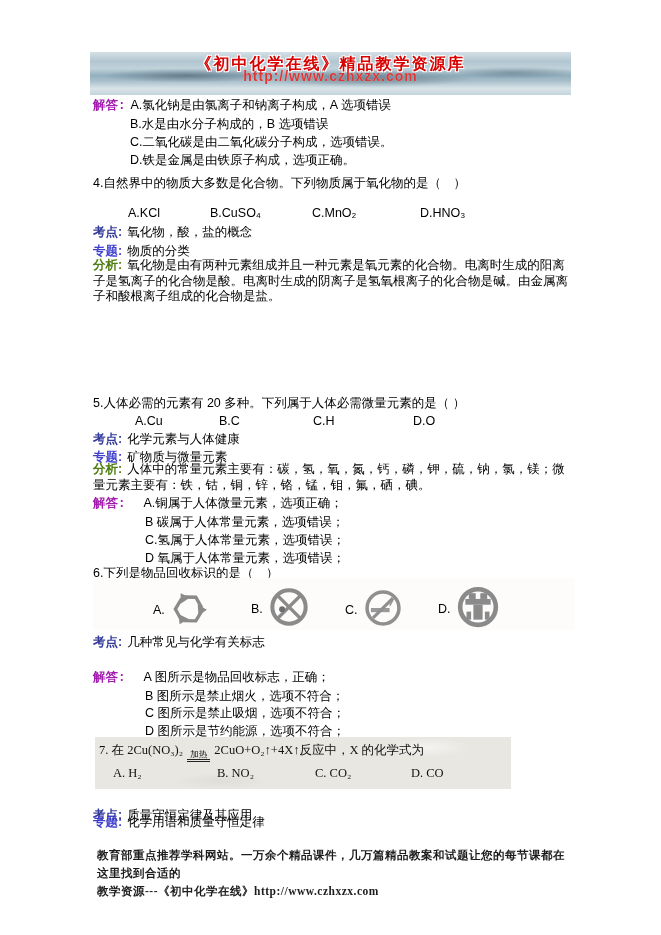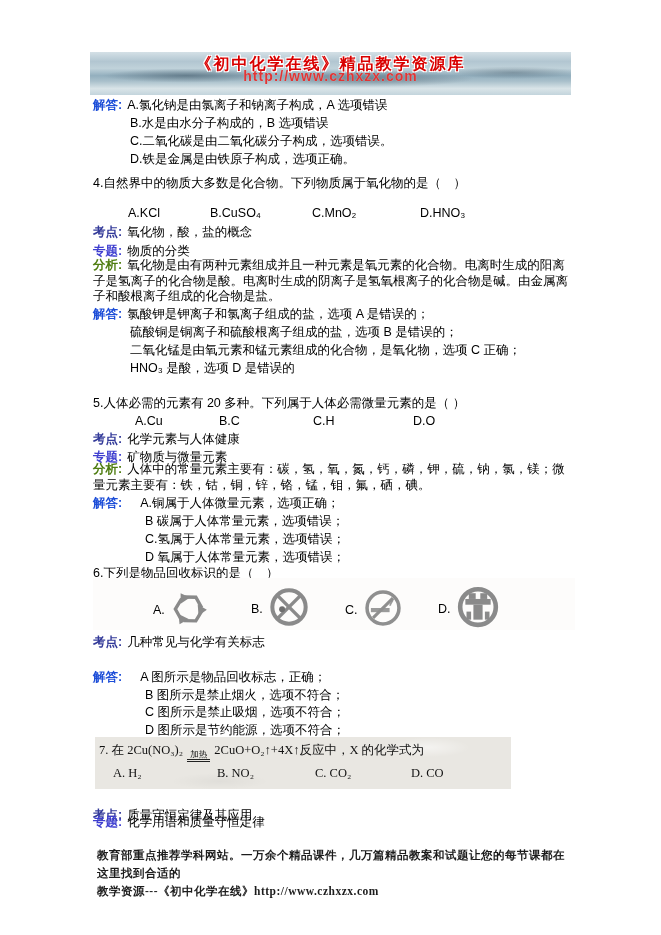--- a/index.html
+++ b/index.html
@@ -29,21 +29,21 @@
     font-weight:bold; font-size:14px; color:#e03535; letter-spacing:1px;
     text-shadow:0 0 1px rgba(255,255,255,.6);
   }
 
   
   .row { position:absolute; left:93px; width:482px; font-size:12.5px; line-height:18px; }
   .para { line-height:15.5px; }
   .ind37 { margin-left:37px; }
   .ind52 { margin-left:52px; }
   .lbl { font-weight:bold; }
-  .lbl-jieda  { color:#1d4ed8; }
+  .lbl-jieda  { color:#a21caf;font-family:Liberation Mono, monospace; }
   .lbl-fenxi  { color:#4d7c0f; }
   .lbl-kaodian{ color:#333a99; }
   .lbl-zhuanti{ color:#3f3fd0; }
   .gap { display:inline-block; width:5px; }
 
   .optrow span { position:absolute; white-space:nowrap; }
 
   
   .iconrow { position:absolute; left:93px; top:578px; width:482px; height:52px; background:#fdfcfb; }
   .icon-group { position:absolute; display:flex; align-items:center; gap:3px; }
@@ -98,26 +98,20 @@
     <span style="left:327px">D.HNO₃</span>
   </div>
   <div class="row" style="top:223px">
     <span class="lbl lbl-kaodian">考点:</span><span class="gap"></span><span>氧化物，酸，盐的概念</span>
   </div>
   <div class="row" style="top:242px">
     <span class="lbl lbl-zhuanti">专题:</span><span class="gap"></span><span>物质的分类</span>
   </div>
   <div class="row para" style="top:258px">
     <span class="lbl lbl-fenxi">分析:</span><span class="gap"></span><span>氧化物是由有两种元素组成并且一种元素是氧元素的化合物。电离时生成的阳离子是氢离子的化合物是酸。电离时生成的阴离子是氢氧根离子的化合物是碱。由金属离子和酸根离子组成的化合物是盐。</span>
-  </div>
-  <div class="row" style="top:305px">
-    <div><span class="lbl lbl-jieda">解答:</span><span class="gap"></span><span>氯酸钾是钾离子和氯离子组成的盐，选项 A 是错误的；</span></div>
-    <div class="ind37">硫酸铜是铜离子和硫酸根离子组成的盐，选项 B 是错误的；</div>
-    <div class="ind37">二氧化锰是由氧元素和锰元素组成的化合物，是氧化物，选项 C 正确；</div>
-    <div class="ind37">HNO₃ 是酸，选项 D 是错误的</div>
   </div>
 
   <div class="row" style="top:394px">5.人体必需的元素有 20 多种。下列属于人体必需微量元素的是（ ）</div>
   <div class="row optrow" style="top:412px">
     <span style="left:42px">A.Cu</span>
     <span style="left:126px">B.C</span>
     <span style="left:220px">C.H</span>
     <span style="left:320px">D.O</span>
   </div>
   <div class="row" style="top:430px">

